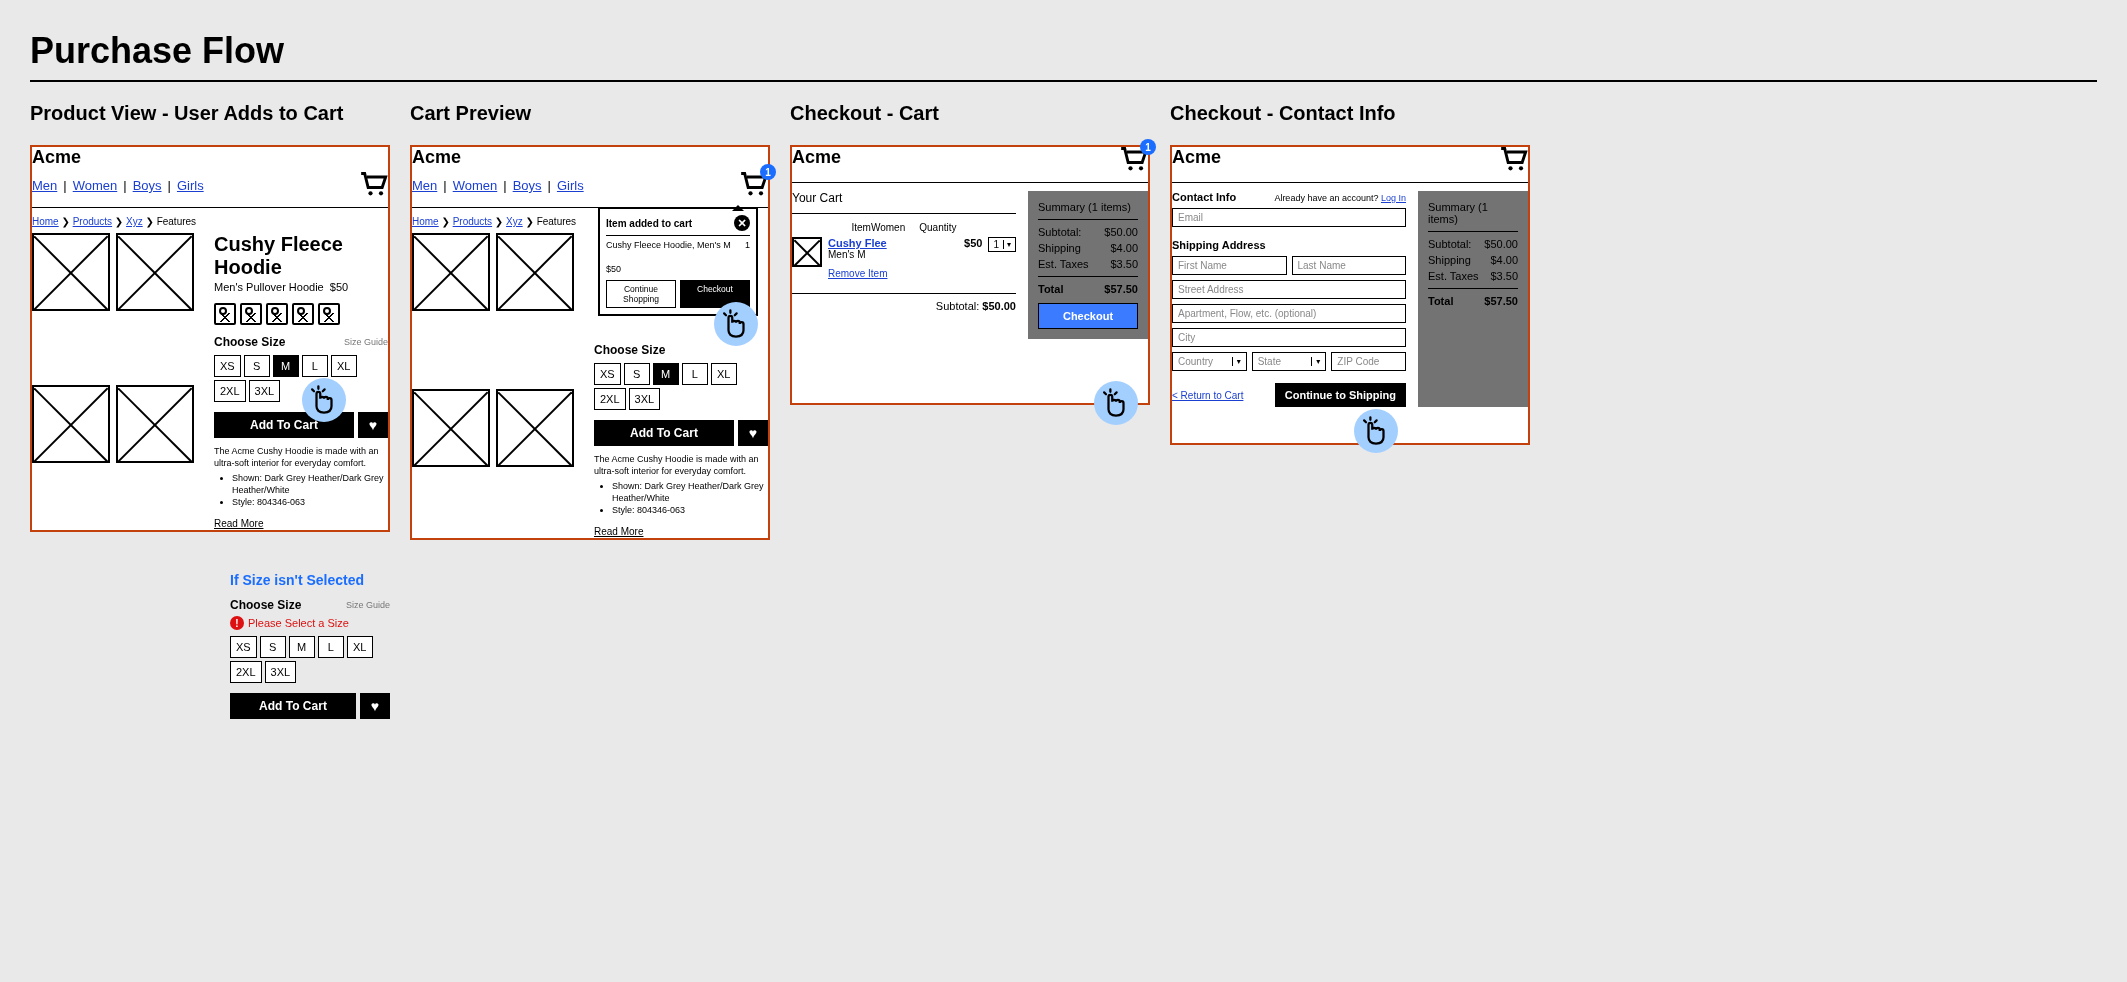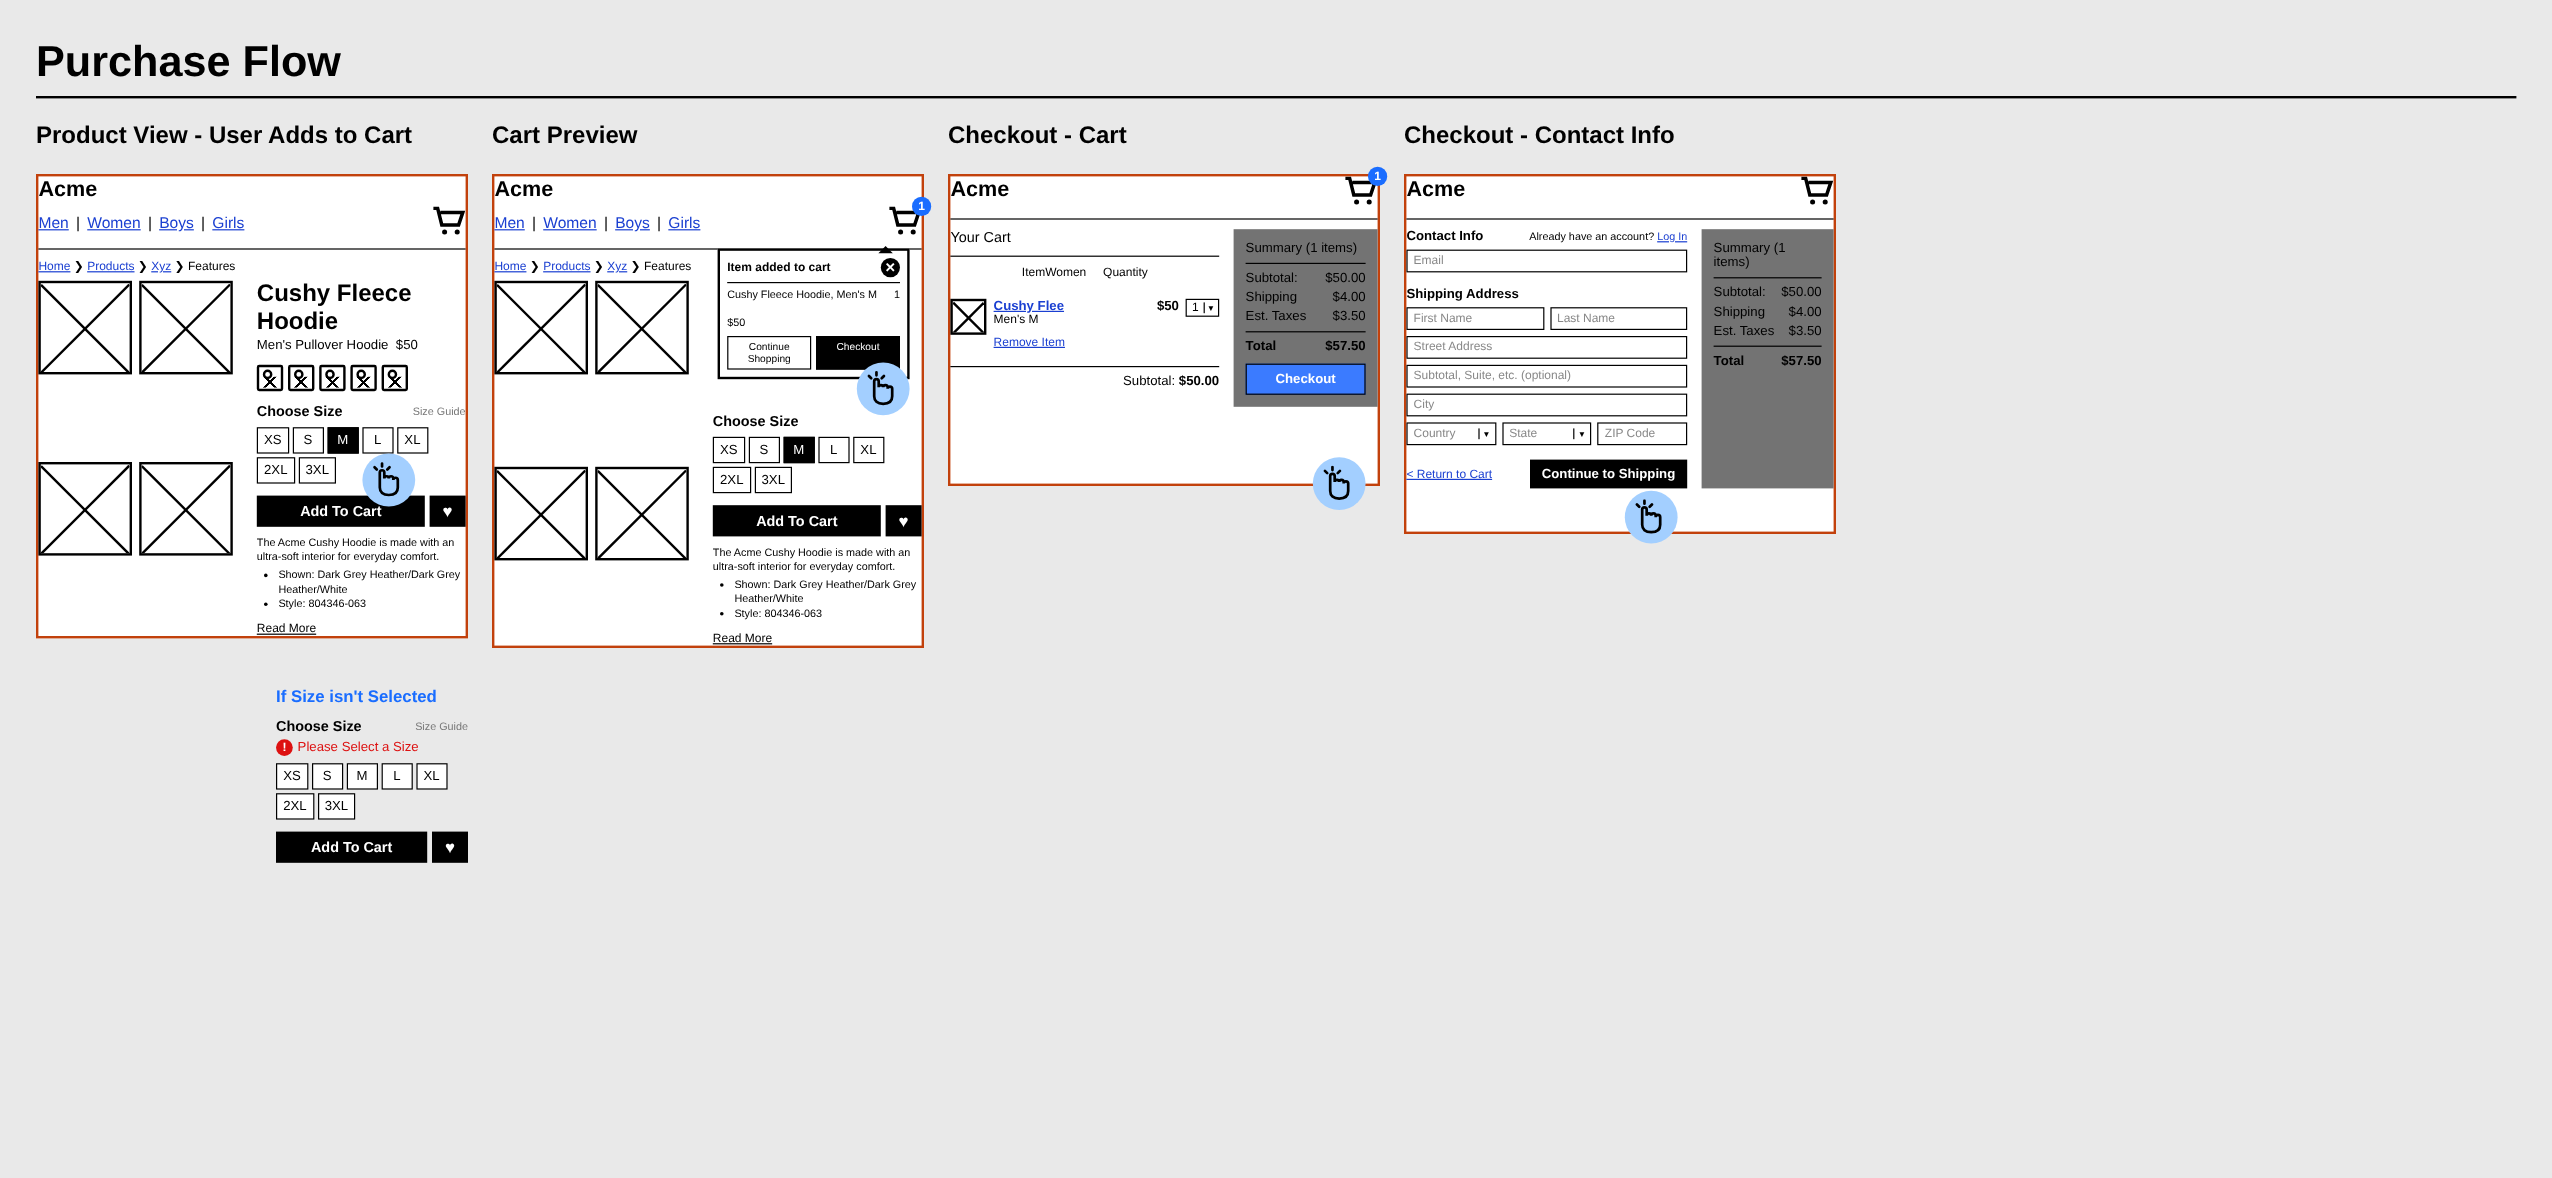--- a/index.html
+++ b/index.html
@@ -53,21 +53,21 @@
   .pop-head { display: flex; justify-content: space-between; align-items: center; font-weight: bold; border-bottom: 1px solid #000; padding-bottom: 4px; margin-bottom: 4px; }
   .close-x { background: #000; color: #fff; border-radius: 50%; width: 16px; height: 16px; display: flex; align-items: center; justify-content: center; font-size: 11px; font-weight: bold; font-family: sans-serif; }
   .pop-item { display: flex; justify-content: space-between; font-size: 9px; margin-bottom: 14px; }
   .pop-btns { display: flex; gap: 4px; margin-top: 6px; }
   .pop-btn { border: 1.5px solid #000; padding: 3px 5px; font-size: 8.5px; flex: 1; text-align: center; background: #fff; }
   .pop-btn.dark { background: #000; color: #fff; }
 
   .cart-layout { display: flex; gap: 12px; }
   .cart-left { flex: 1; }
   .cart-table-head { display: flex; justify-content: center; font-size: 10px; margin-top: 6px; }
-  .cart-item-row { display: flex; gap: 6px; align-items: flex-start; margin-top: 16px; font-size: 11px; }
+  .cart-item-row { display: flex; gap: 6px; align-items: flex-start; margin-top: 4px; font-size: 11px; }
   .small-thumb { width: 30px; height: 30px; border: 2px solid #000; position: relative; overflow: hidden; }
   .small-thumb::before, .small-thumb::after { content: ""; position: absolute; background: #000; height: 2px; width: 140%; top: 50%; left: -20%; }
   .small-thumb::before { transform: rotate(45deg); }
   .small-thumb::after { transform: rotate(-45deg); }
   .cart-item-name { color: #1a3fd1; text-decoration: underline; font-weight: bold; font-size: 11px; }
   .qty-sel { border: 1.5px solid #000; padding: 1px 4px; font-size: 10px; display: inline-flex; align-items: center; }
   .qty-arrow { border-left: 1px solid #000; margin-left: 4px; padding-left: 3px; font-size: 8px; }
   .remove-link { color: #1a3fd1; text-decoration: underline; font-size: 10px; margin-top: 8px; display: inline-block; }
   .subtotal-row { text-align: right; font-size: 11px; margin-top: 14px; border-top: 1px solid #000; padding-top: 6px; }
 
@@ -403,21 +403,21 @@
               <a>Log In</a>
             </span>
           </div>
           <div class="field">Email</div>
           <div style="margin-top:12px; font-weight:bold;">Shipping Address</div>
           <div class="field-row">
             <div class="field">First Name</div>
             <div class="field">Last Name</div>
           </div>
           <div class="field">Street Address</div>
-          <div class="field">Subtotal, Suite, etc. (optional)</div>
+          <div class="field">Apartment, Flow, etc. (optional)</div>
           <div class="field">City</div>
           <div class="field-row">
             <div class="field select-field">
                 <span>Country</span>
                 <span class="select-arrow">▾</span>
               </div>
             <div class="field select-field">
                 <span>State</span>
                 <span class="select-arrow">▾</span>
               </div>

